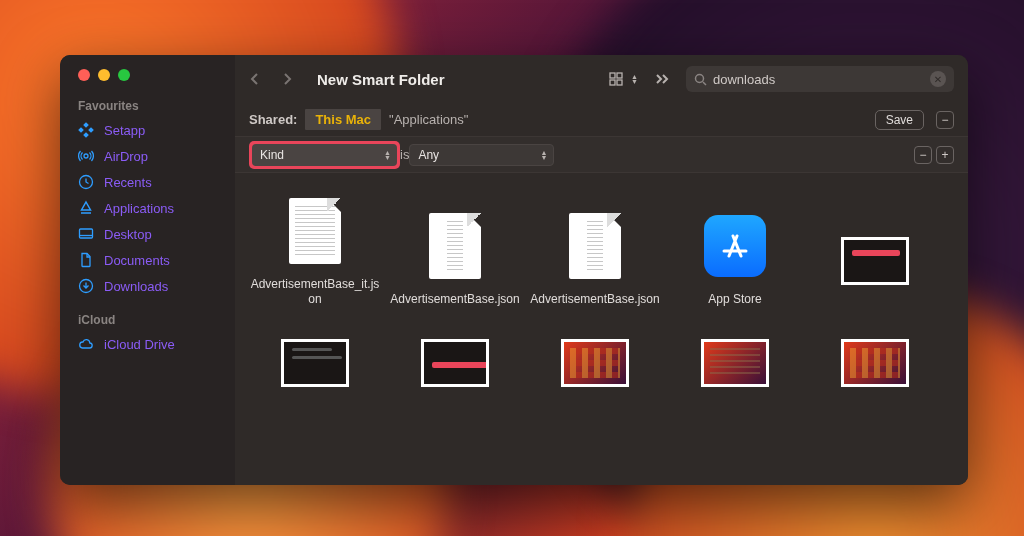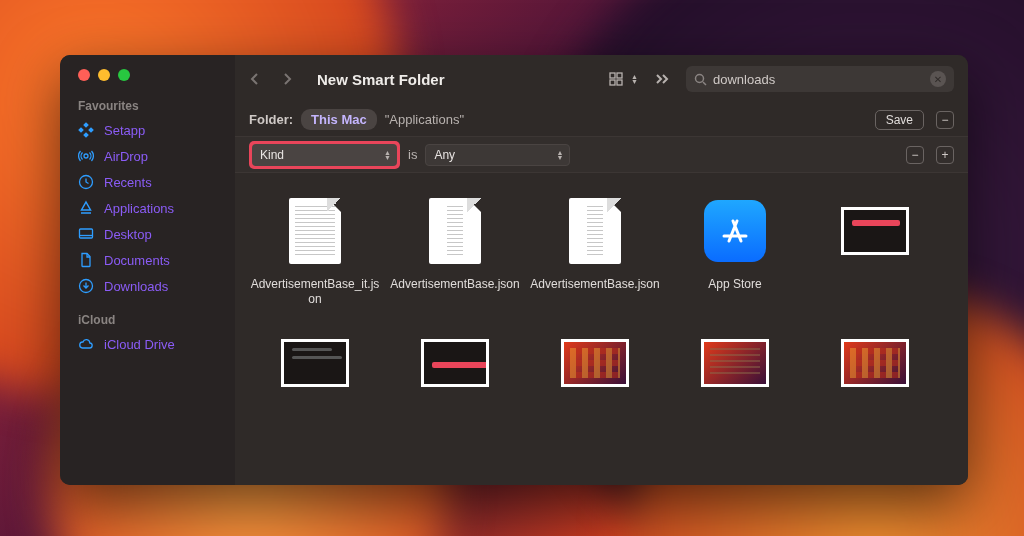--- a/index.html
+++ b/index.html
@@ -35,36 +35,36 @@
   .nav-btn { color:#7a7472; width:22px; text-align:center; }
   .title { font-size:15px; font-weight:600; color:#efece9; margin:0 10px 0 4px; }
   .tool-icon { color:#b8b2af; display:flex; align-items:center; gap:4px; }
   .spacer { flex:1; }
   .searchbox { display:flex; align-items:center; gap:6px; background:#3d3836; border-radius:6px; height:26px; padding:0 8px; width:268px; }
   .searchbox input { flex:1; background:transparent; border:none; color:#cfc9c6; font-size:13px; outline:none; }
   .search-clear { width:16px;height:16px;border-radius:50%;background:#5a5452;color:#2f2a28;display:flex;align-items:center;justify-content:center;font-size:10px; }
 
   .scopebar { height:34px; display:flex; align-items:center; padding:0 14px; gap:8px; border-bottom:1px solid #3c3634; font-size:13px; }
   .scopebar .lbl2 { color:#cfc9c6; font-weight:600; }
-  .scope-seg { background:#4a4442; color:#c4b5fd; padding:3px 10px; border-radius:9px; font-weight:600; }
+  .scope-seg { background:#4a4442; color:#eab308; padding:3px 10px; border-radius:1px; font-weight:600; }
   .scope-alt { color:#b8b2af; }
   .save-btn { margin-left:auto; border:1px solid #6a6462; color:#e0dcda; background:transparent; border-radius:5px; padding:1px 10px; font-size:12px; height:20px; }
   .circle-btn { width:18px;height:18px;border:1px solid #6a6462;border-radius:4px;display:flex;align-items:center;justify-content:center;color:#cfc9c6;font-size:12px;margin-left:4px; }
 
-  .rulebar { height:36px; display:flex; align-items:center; padding:0 14px; gap:8px; border-bottom:1px solid #3c3634; font-size:13px; background:#332e2c; }
+  .rulebar { height:36px; display:flex; align-items:center; padding:0 14px; border-bottom:1px solid #3c3634; font-size:13px; background:#332e2c; }
   .highlight-wrap { background:#e9455a; padding:3px; border-radius:5px; }
   .dropdown { display:flex; align-items:center; justify-content:space-between; height:22px; border-radius:4px; padding:0 6px 0 8px; font-size:12px; }
   .dropdown.kind { width:145px; background:#4a4442; color:#e8e4e2; }
   .dropdown.any { width:145px; background:#3d3836; color:#e8e4e2; border:1px solid #4a4442;align-items:center; }
   .dd-arrows { display:flex; flex-direction:column; line-height:5px; font-size:7px; color:#b8b2af; }
   .is-label { color:#b8b2af; }
 
   .content { flex:1; overflow:auto; padding:20px 10px 10px 10px; }
   .grid { display:flex; flex-wrap:wrap; }
-  .item { width:140px; display:flex; flex-direction:column; align-items:center; text-align:center; margin-bottom:18px; }
+  .item { width:140px; display:flex; flex-direction:column; align-items:center; text-align:center; margin-bottom:18px;justify-content:flex-end; }
   .icon-box { width:68px; height:76px; margin-bottom:8px; display:flex; align-items:center; justify-content:center; }
   .fname { font-size:12px; color:#e0dcda; line-height:1.25; padding:0 4px; word-break:break-word; }
 
   .doc-icon { width:52px;height:66px;background:#fff;border-radius:2px;position:relative; }
   .doc-icon::before { content:"";position:absolute;right:0;top:0;border-style:solid;border-width:0 14px 14px 0;border-color:transparent #2f2a28 transparent transparent; }
   .doc-icon::after { content:"";position:absolute;right:0;top:0;width:14px;height:14px;background:linear-gradient(135deg,#ddd 50%,transparent 50%); }
   .doc-lines { position:absolute; left:6px; right:6px; top:8px; bottom:8px; background:repeating-linear-gradient(#999 0,#999 1px,transparent 1px,transparent 4px); opacity:.55; }
   .doc-lines.narrow { left:18px; right:18px; }
 
   .appstore { width:62px;height:62px;border-radius:14px;background:linear-gradient(180deg,#1fa7ff,#0a6cff);display:flex;align-items:center;justify-content:center; }
@@ -209,21 +209,21 @@
               <circle cx="5.5" cy="5.5" r="4"></circle>
               <path d="M9 9l3 3"></path>
             </svg>
         </span>
         <input value="downloads" style="">
         <span class="search-clear">✕</span>
       </div>
     </div>
 
     <div class="scopebar">
-      <span class="lbl2">Folder:</span>
+      <span class="lbl2">Shared:</span>
       <span class="scope-seg">This Mac</span>
       <span class="scope-alt">"Applications"</span>
       <button class="save-btn">Save</button>
       <span class="circle-btn">−</span>
     </div>
 
     <div class="rulebar">
       <span class="highlight-wrap">
         <span class="dropdown kind">
           <span>Kind</span>

